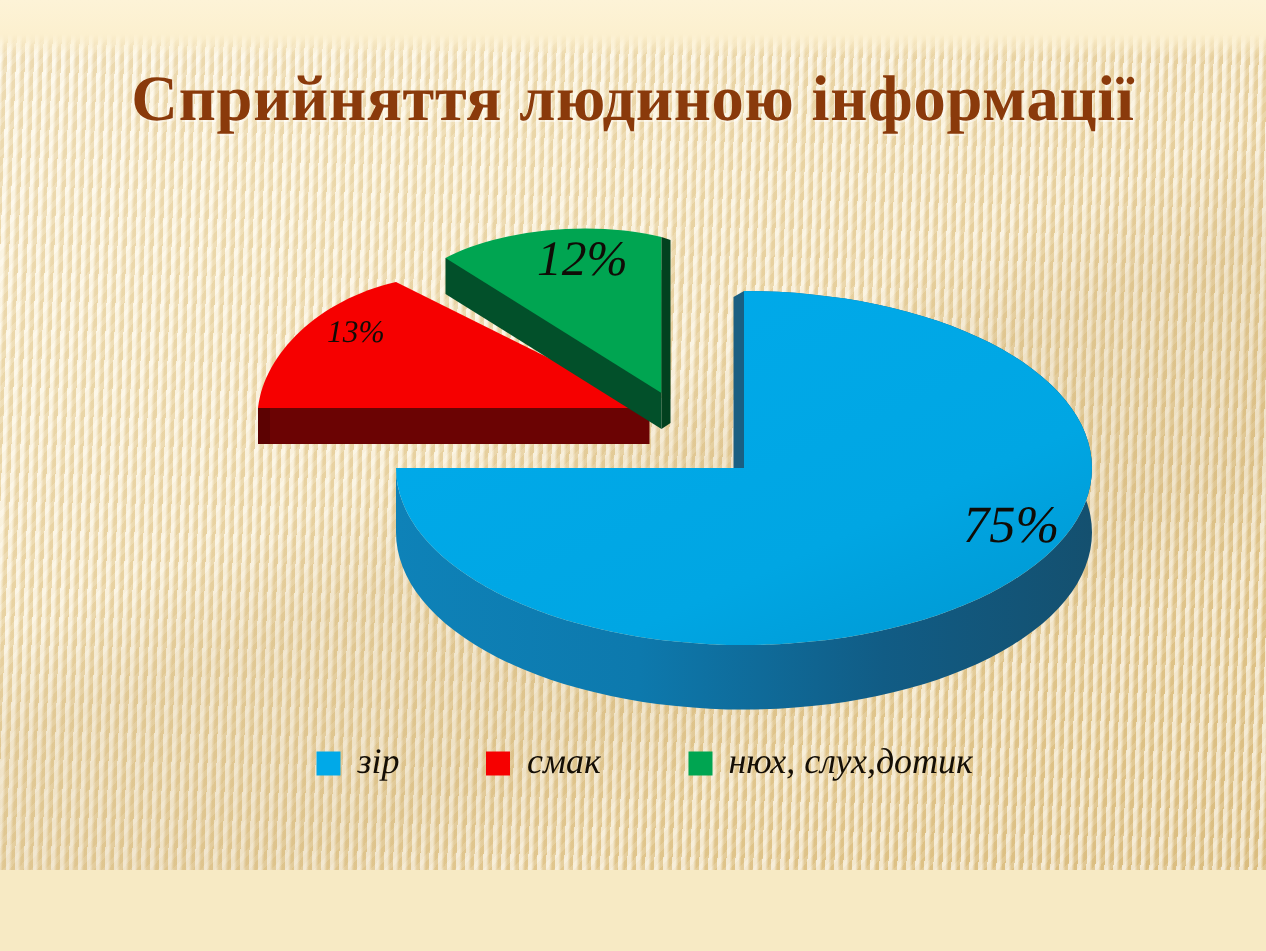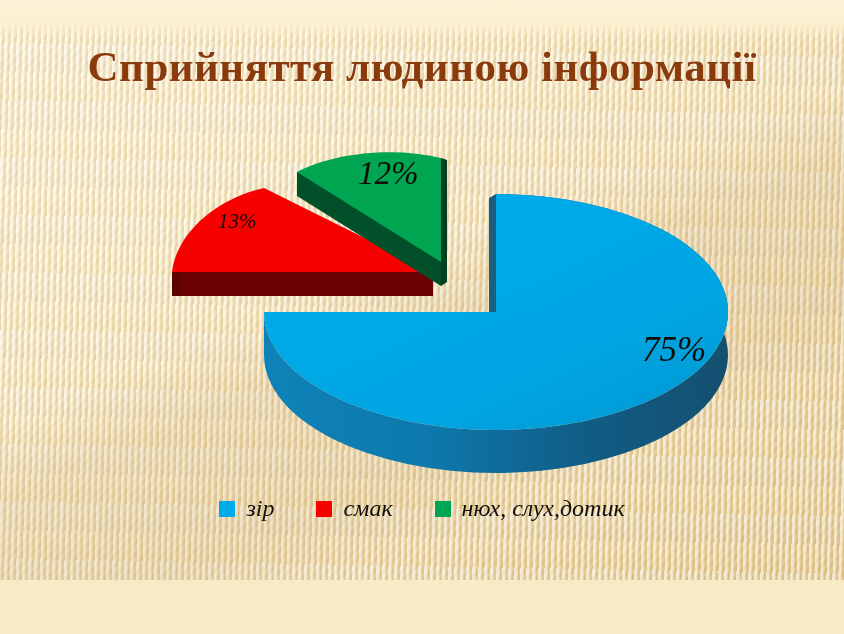--- a/index.html
+++ b/index.html
@@ -61,21 +61,21 @@
   }
   #lbl-blue{left:598px;top:330px;font-size:35px;margin-left:44px;}
   #lbl-red{left:218px;top:209px;font-size:21px;}
   #lbl-green{left:358px;top:155px;font-size:33px;}
 
   #legend{
     position:absolute;left:0;top:495px;width:844px;
     display:flex;justify-content:center;align-items:center;
     gap:42px;
   }
-  .legend-item{display:flex;align-items:center;gap:11px;}
+  .legend-item{display:flex;align-items:center;gap:11px;padding-left:16px;}
   .legend-swatch{width:16px;height:16px;display:block;}
   .legend-text{
     font-family:"Liberation Serif", serif;
     font-style:italic;
     font-size:24px;
     color:#140e06;
     white-space:nowrap;
   }
 </style>
 </head>

